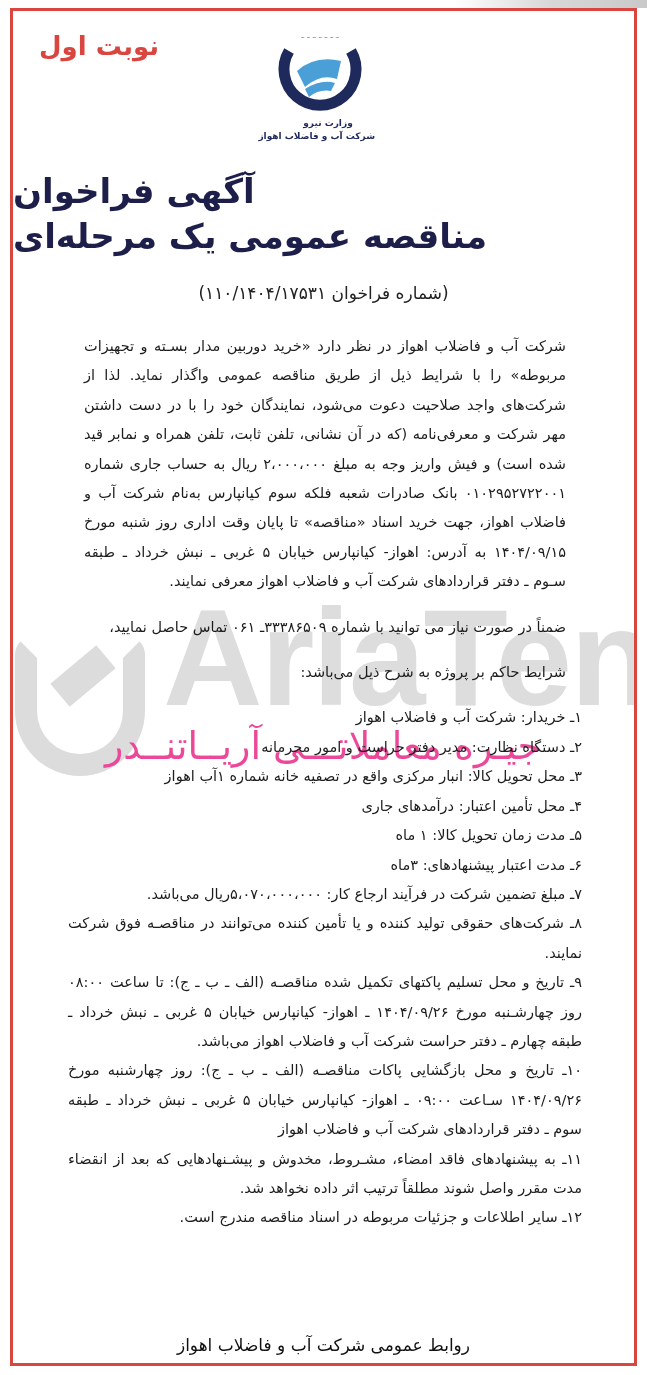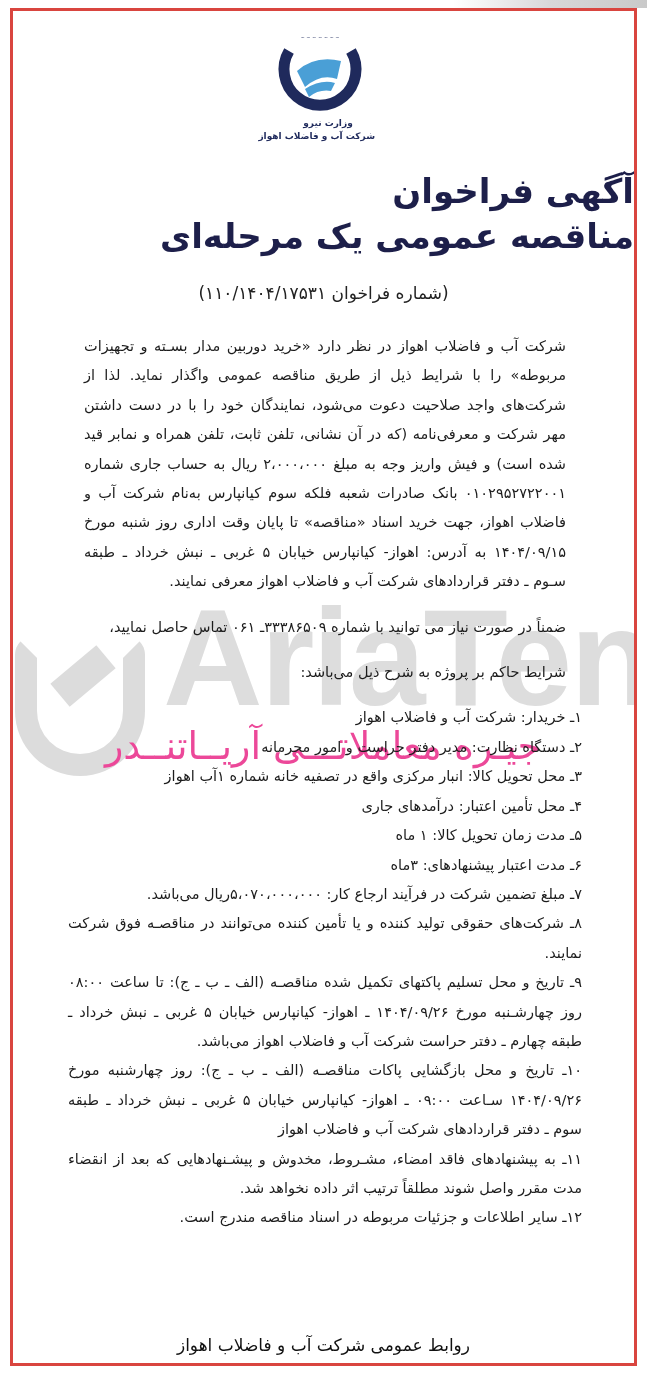--- a/index.html
+++ b/index.html
@@ -41,21 +41,21 @@
       direction: rtl; font-family: "DejaVu Sans", sans-serif; font-weight: bold; z-index: 2;
     }
     .logo {
       position: absolute; left: 252px; top: 20px; width: 110px; height: 120px; z-index: 2; text-align: center;
     }
     .logo svg { display: block; margin: 0 auto; }
     .logo-line {
       font-size: 9px; font-weight: bold; color: #1f2a5c; direction: rtl; line-height: 13px; white-space: nowrap; margin-left: 16px;
     }
     .title {
-      position: absolute; left: 0; width: 621px; text-align: right; direction: rtl;
+      position: absolute; left: 0; width: 621px; text-align: left; direction: rtl;
       font-weight: bold; color: #1d1f4a; z-index: 2; white-space: nowrap;
     }
     .t1 { top: 160px; font-size: 34px; }
     .t2 { top: 205px; font-size: 34px; }
     .callno {
       position: absolute; top: 272px; left: 0; width: 621px; text-align: center; direction: rtl;
       font-size: 17px; color: #222; z-index: 2;
     }
     .body {
       position: absolute; left: 55px; top: 305px; width: 514px; direction: rtl; text-align: justify;
@@ -76,20 +76,21 @@
 
 <div class="frame">
 
   <div class="watermark">
     <div class="wm-shield"></div>
     <div class="wm-gavel"></div>
     <div class="wm-text">AriaTender</div>
     <div class="wm-sub">جیـره معاملاتـــی آریــاتنــدر</div>
   </div>
 
+  <div class="badge">نوبت اول</div>
 
   <div class="logo">
     <svg width="90" height="86" viewBox="0 0 90 86">
       <path d="M14 20 A36 36 0 1 0 76 20" fill="none" stroke="#1f2a5c" stroke-width="11"></path>
       <path d="M22 40 Q40 24 66 30 L62 48 Q46 42 30 56 Z" fill="#4a9fd6"></path>
       <path d="M30 58 Q46 48 60 52 L56 60 Q44 58 34 66 Z" fill="#4a9fd6"></path>
       <text x="45" y="8" font-size="5" text-anchor="middle" fill="#1f2a5c" font-family="DejaVu Sans, sans-serif">~ ~ ~ ~ ~ ~ ~</text>
     </svg>
     <div class="logo-line">وزارت نیرو</div>
     <div class="logo-line">شرکت آب و فاضلاب اهواز</div>

